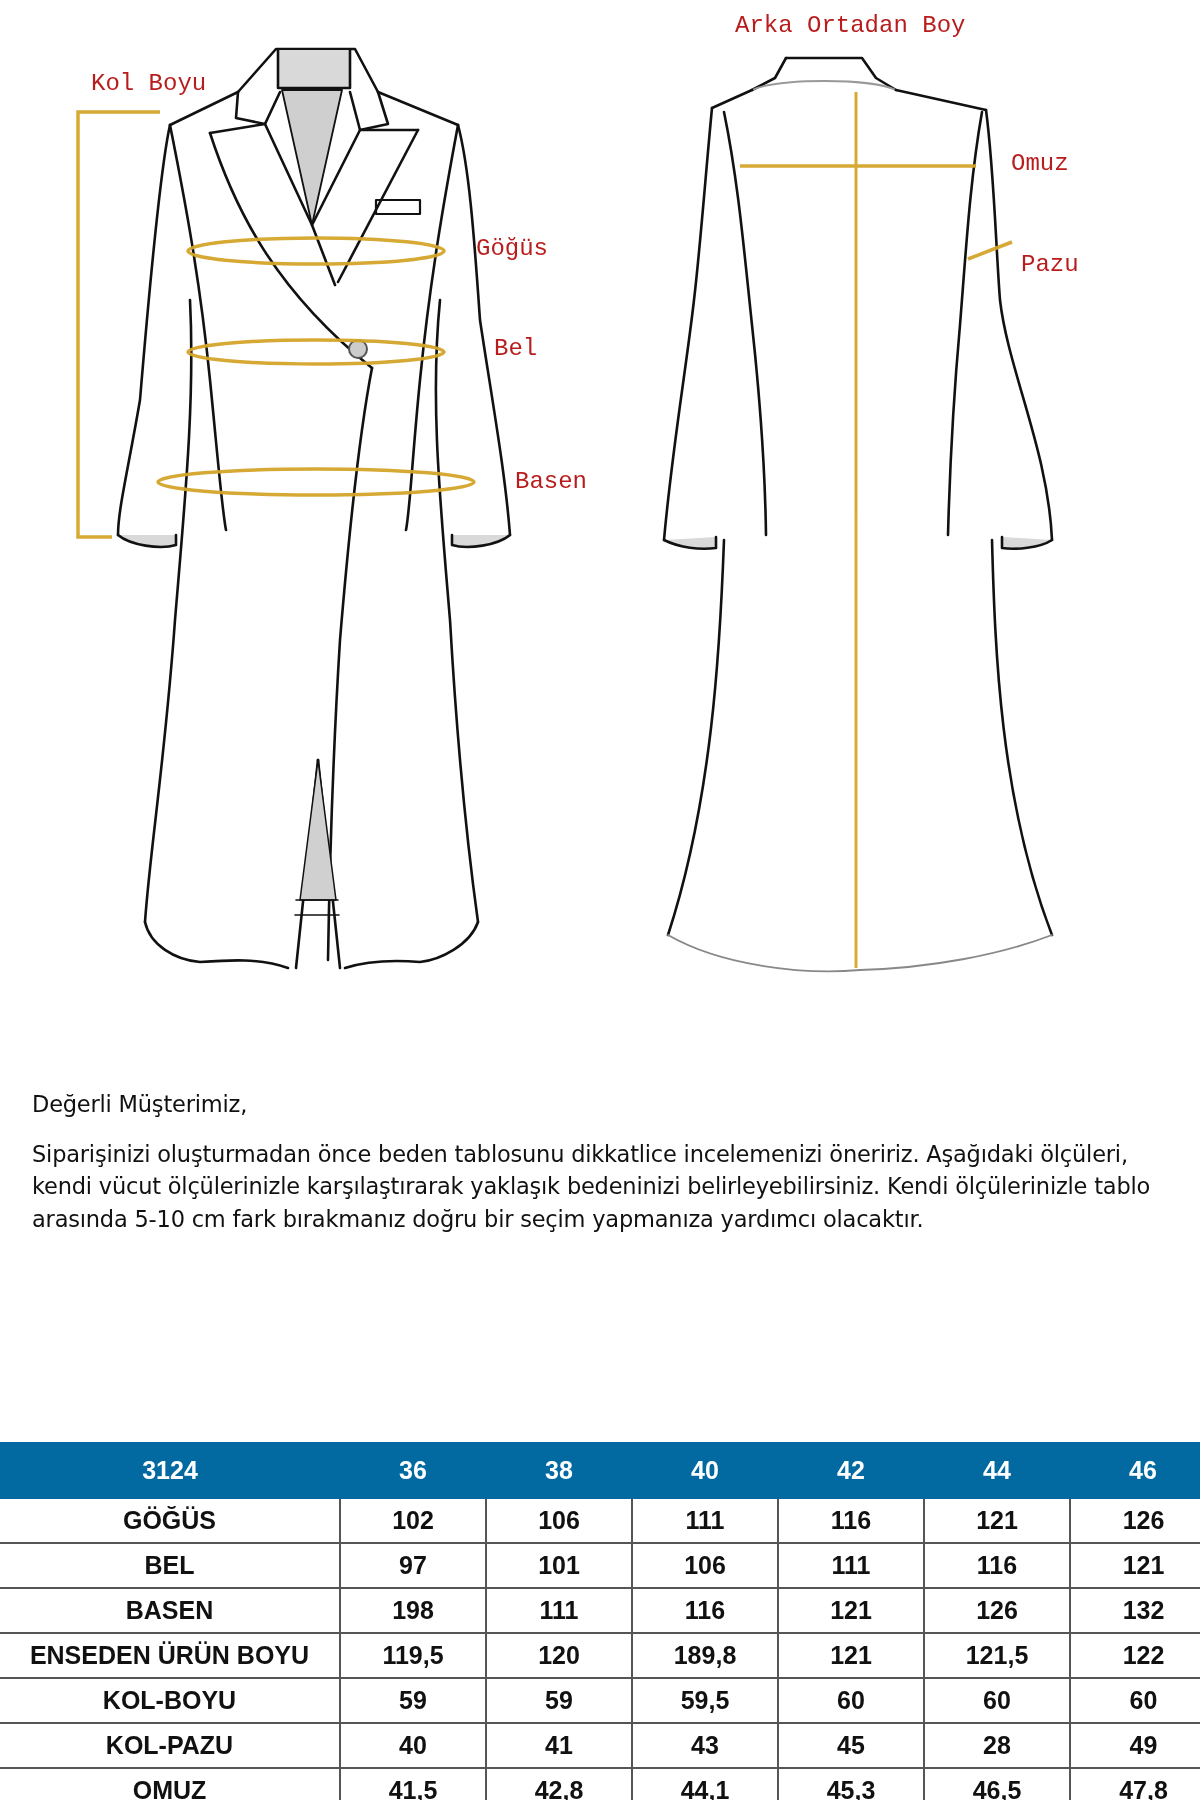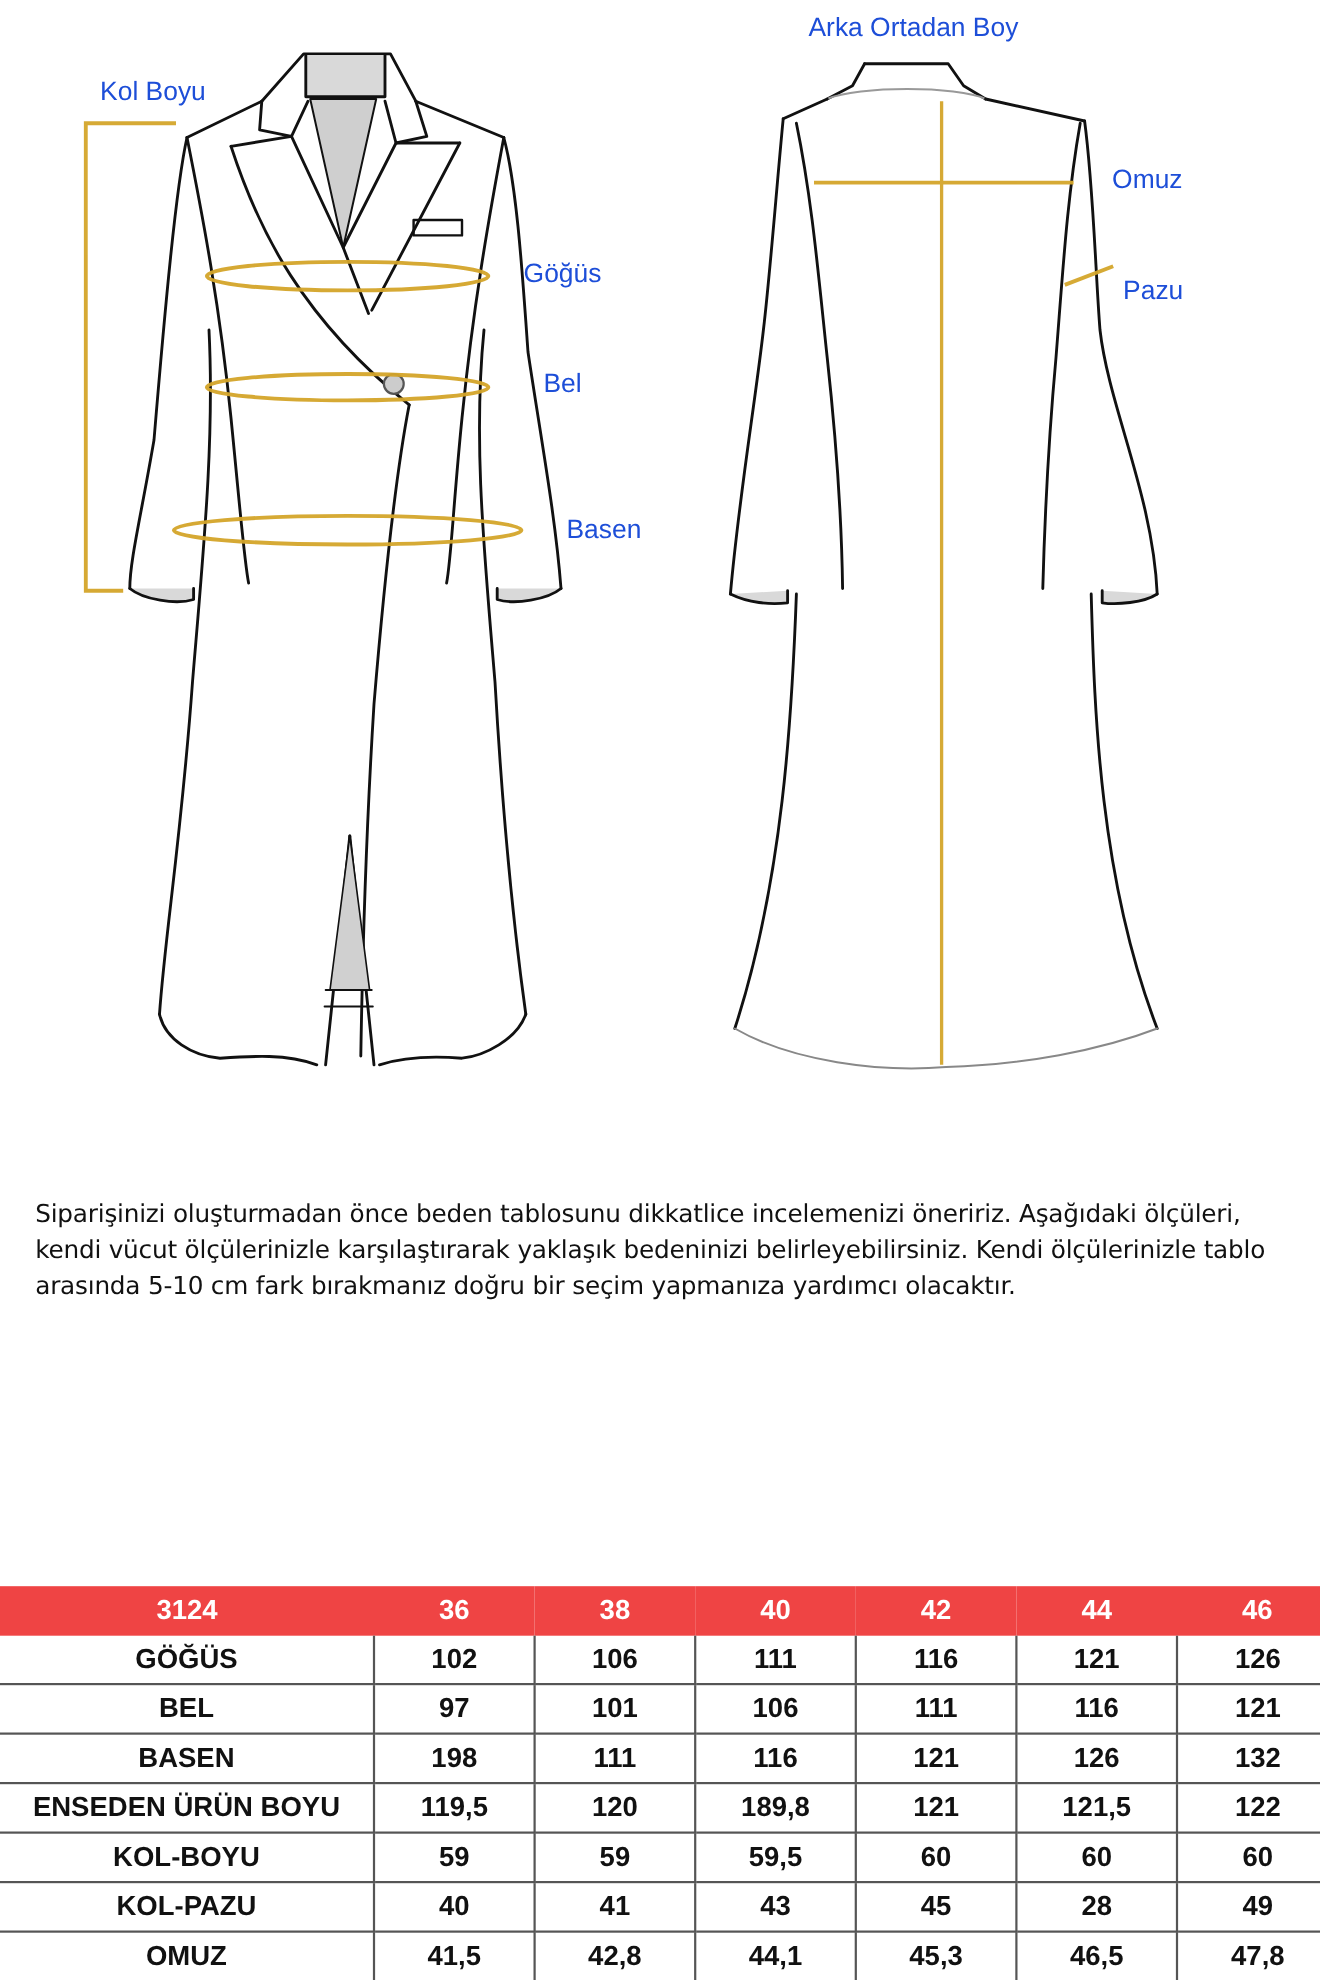--- a/index.html
+++ b/index.html
@@ -1,26 +1,26 @@
 <!DOCTYPE html>
 <html><head>
 <meta charset="utf-8">
 <style>
   html, body { margin:0; padding:0; background:#ffffff; }
   body { width:1200px; height:1800px; position:relative; overflow:hidden; font-family:"DejaVu Sans", sans-serif; color:#111; }
   .drawing { position:absolute; left:0; top:0; width:1200px; height:1040px; }
-  .lbl { position:absolute; font-family:Liberation Sans, sans-serif; font-size:24px; color:#1d4ed8; white-space:nowrap; }
+  .lbl { position:absolute; font-family:Liberation Mono, monospace; font-size:24px; color:#b91c1c; white-space:nowrap; }
   .text-block { position:absolute; left:32px; top:1088px; width:1140px; font-family:"DejaVu Sans", sans-serif; font-size:22.5px; line-height:32.5px; color:#111; letter-spacing:-0.2px; }
   .text-block p { margin:0; }
   .greeting { margin-bottom:17px !important; }
   .closing { margin-top:32px !important; }
   table.size { position:absolute; left:0; top:1442px; width:1200px; border-collapse:collapse; table-layout:fixed; font-family:"Liberation Sans", sans-serif; font-weight:bold; }
   table.size col.c0 { width:340px; }
   table.size col.cx { width:146px; }
-  table.size th { background:#ef4444; color:#fff; font-size:25px; height:45px; padding:0; text-align:center; border:none; }
+  table.size th { background:#0369a1; color:#fff; font-size:25px; height:57px; padding:0; text-align:center; border:none; }
   table.size td { font-size:25px; height:43px; padding:0; text-align:center; border:2px solid #555; border-top:none; color:#111; }
   table.size td:first-child { border-left:none; }
   table.size td:last-child { border-right:none; }
 </style>
 </head>
 <body>
 
 <svg class="drawing" viewBox="0 0 1200 1040" xmlns="http://www.w3.org/2000/svg">
   <g fill="none" stroke="#111" stroke-width="2.6" stroke-linejoin="round" stroke-linecap="round">
 
@@ -104,20 +104,21 @@
 
 <div class="lbl" style="left:51px; top:70px;margin-left:40px;">Kol Boyu</div>
 <div class="lbl" style="left:476px; top:235px;">Göğüs</div>
 <div class="lbl" style="left:494px; top:335px;">Bel</div>
 <div class="lbl" style="left:515px; top:468px;">Basen</div>
 <div class="lbl" style="left:735px; top:12px;">Arka Ortadan Boy</div>
 <div class="lbl" style="left:1011px; top:150px;">Omuz</div>
 <div class="lbl" style="left:1021px; top:227px;margin-top:24px;">Pazu</div>
 
 <div class="text-block">
+  <p class="greeting">Değerli Müşterimiz,</p>
   <p>Siparişinizi oluşturmadan önce beden tablosunu dikkatlice incelemenizi öneririz. Aşağıdaki ölçüleri, kendi vücut ölçülerinizle karşılaştırarak yaklaşık bedeninizi belirleyebilirsiniz. Kendi ölçülerinizle tablo arasında 5-10 cm fark bırakmanız doğru bir seçim yapmanıza yardımcı olacaktır.</p>
 </div>
 
 <table class="size">
   <colgroup>
       <col class="c0">
       <col class="cx">
       <col class="cx">
       <col class="cx">
       <col class="cx">

